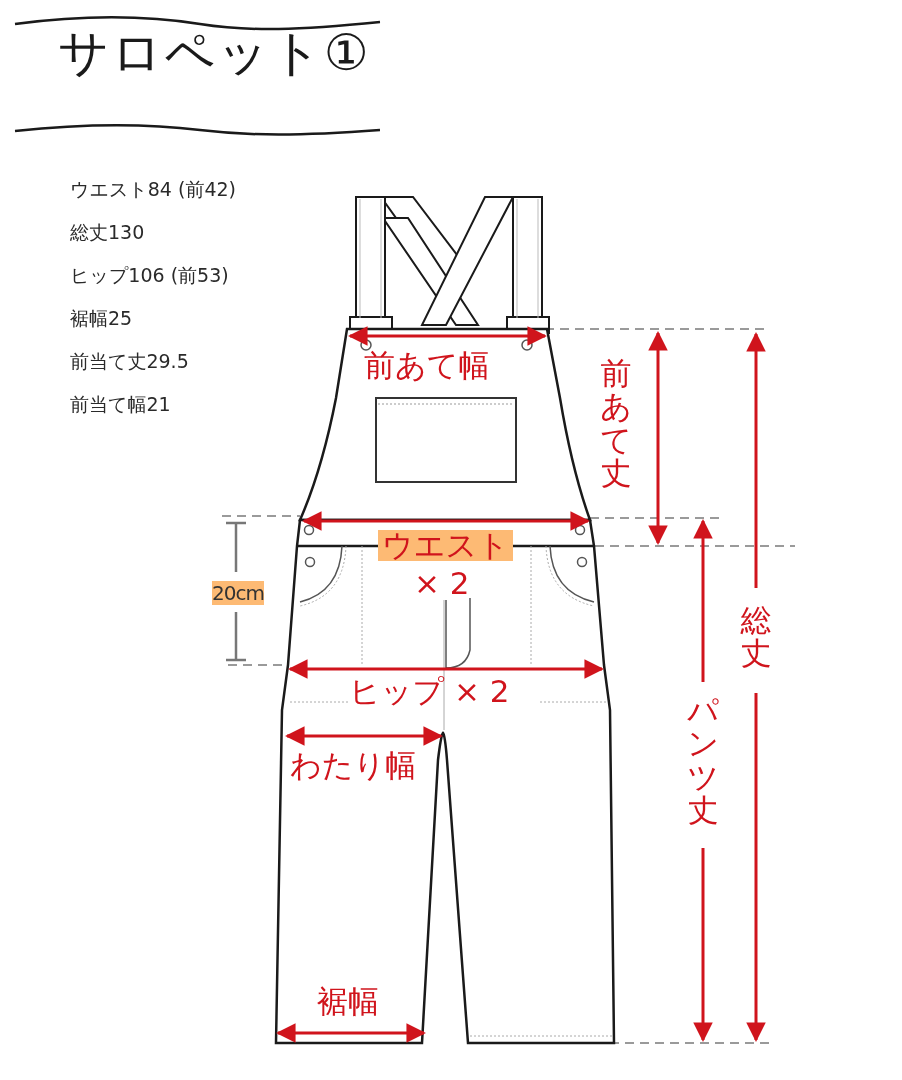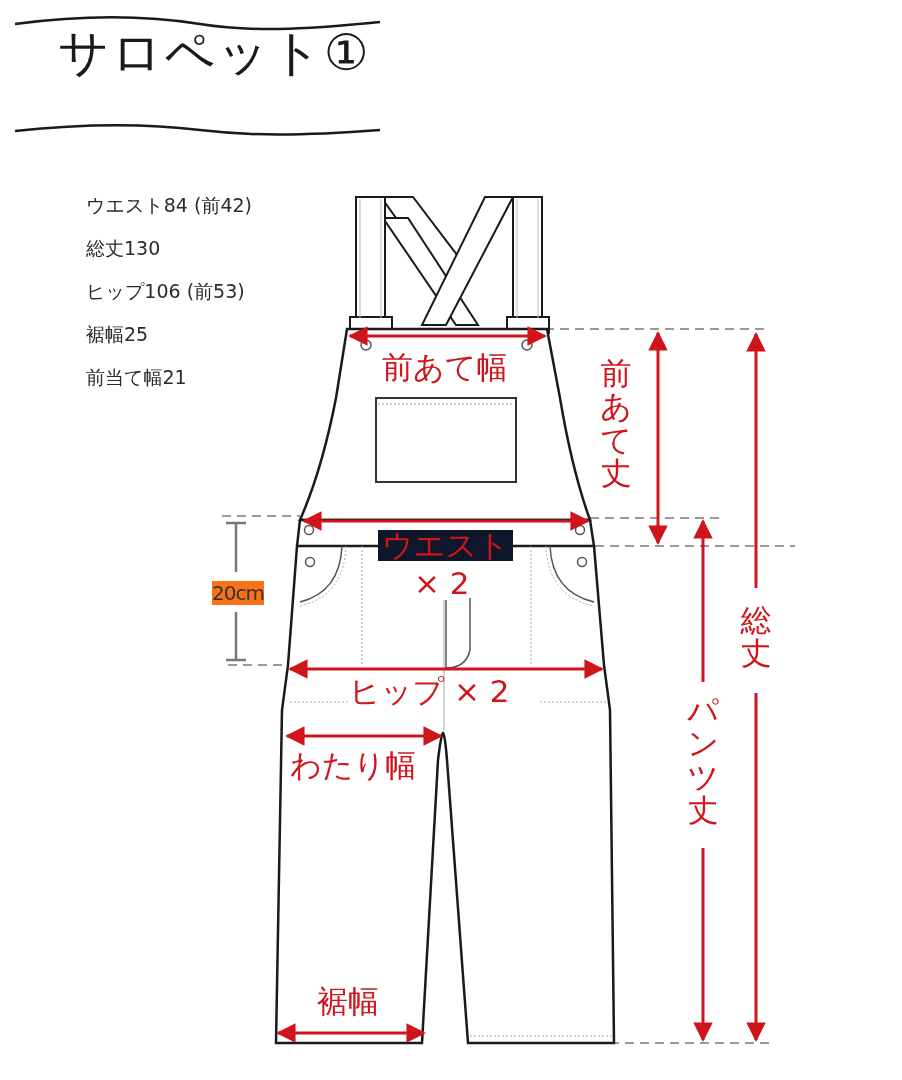--- a/index.html
+++ b/index.html
@@ -1,36 +1,37 @@
 <!DOCTYPE html>
 <html><head>
 <meta charset="utf-8">
 <style>
   html, body { margin:0; padding:0; background:#ffffff; }
   body { width:902px; height:1080px; position:relative; overflow:hidden;
          font-family:"DejaVu Sans", "Liberation Sans", sans-serif; }
   .title { position:absolute; left:36px; top:28px; font-size:50px; color:#1a1a1a;
            letter-spacing:2px; font-weight:400; line-height:1;margin-left:22px; }
-  .specs { position:absolute; left:70px; top:174px; margin:16px; padding:0; list-style:none; }
+  .specs { position:absolute; left:70px; top:174px; margin:0; padding:0; list-style:none; }
   .specs li { font-size:19px; color:#2a2a2a; height:43px; line-height:30px; white-space:nowrap; }
   svg.diagram { position:absolute; left:0; top:0; }
   .lbl { position:absolute; color:#d0141c; font-size:31px; line-height:1; white-space:nowrap; }
   .vlbl { position:absolute; color:#d0141c; font-size:31px; line-height:1.08; width:34px; text-align:center; background:#fff; }
-  .dim20 { position:absolute; left:212px; top:581px; font-size:20px; color:#333; background:#f97316; letter-spacing:-1px; }
+  .dim20 { position:absolute; left:212px; top:581px; font-size:20px; color:#333; background:#fdba74; letter-spacing:-1px; }
 </style>
 </head>
 <body>
 
 <div class="title">サロペット①</div>
 
 <ul class="specs">
   <li>ウエスト84 (前42)</li>
   <li>総丈130</li>
   <li>ヒップ106 (前53)</li>
   <li>裾幅25</li>
+  <li>前当て丈29.5</li>
   <li>前当て幅21</li>
 </ul>
 
 <svg class="diagram" width="902" height="1080" viewBox="0 0 902 1080">
   <defs>
     <marker id="ah" viewBox="0 0 10 10" refX="9" refY="5" markerWidth="6.5" markerHeight="6.5" orient="auto-start-reverse">
       <path d="M0,0 L10,5 L0,10 z" fill="#d0141c"></path>
     </marker>
   </defs>
 
@@ -109,22 +110,22 @@
   </g>
 
   <g stroke="#777" stroke-width="2.5">
     <line x1="236" y1="523" x2="236" y2="572"></line>
     <line x1="236" y1="612" x2="236" y2="660"></line>
     <line x1="226" y1="523" x2="246" y2="523"></line>
     <line x1="226" y1="660" x2="246" y2="660"></line>
   </g>
 </svg>
 
-<div class="lbl" style="left:382px;top:352px;">前あて幅</div>
-<div class="lbl" style="left:378px;top:530px;background:#0f172a;padding:0 4px;">ウエスト</div>
+<div class="lbl" style="left:364px;top:352px;font-family:Liberation Mono, monospace;">前あて幅</div>
+<div class="lbl" style="left:378px;top:530px;background:#fdba74;padding:0 4px;">ウエスト</div>
 <div class="lbl" style="left:414px;top:568px;">× 2</div>
 <div class="lbl" style="left:349px;top:676px;">ヒップ × 2</div>
 <div class="lbl" style="left:290px;top:750px;">わたり幅</div>
 <div class="lbl" style="left:317px;top:986px;">裾幅</div>
 
 <div class="vlbl" style="left:599px;top:357px;">
   <div>前</div>
   <div>あ</div>
   <div>て</div>
   <div>丈</div>

